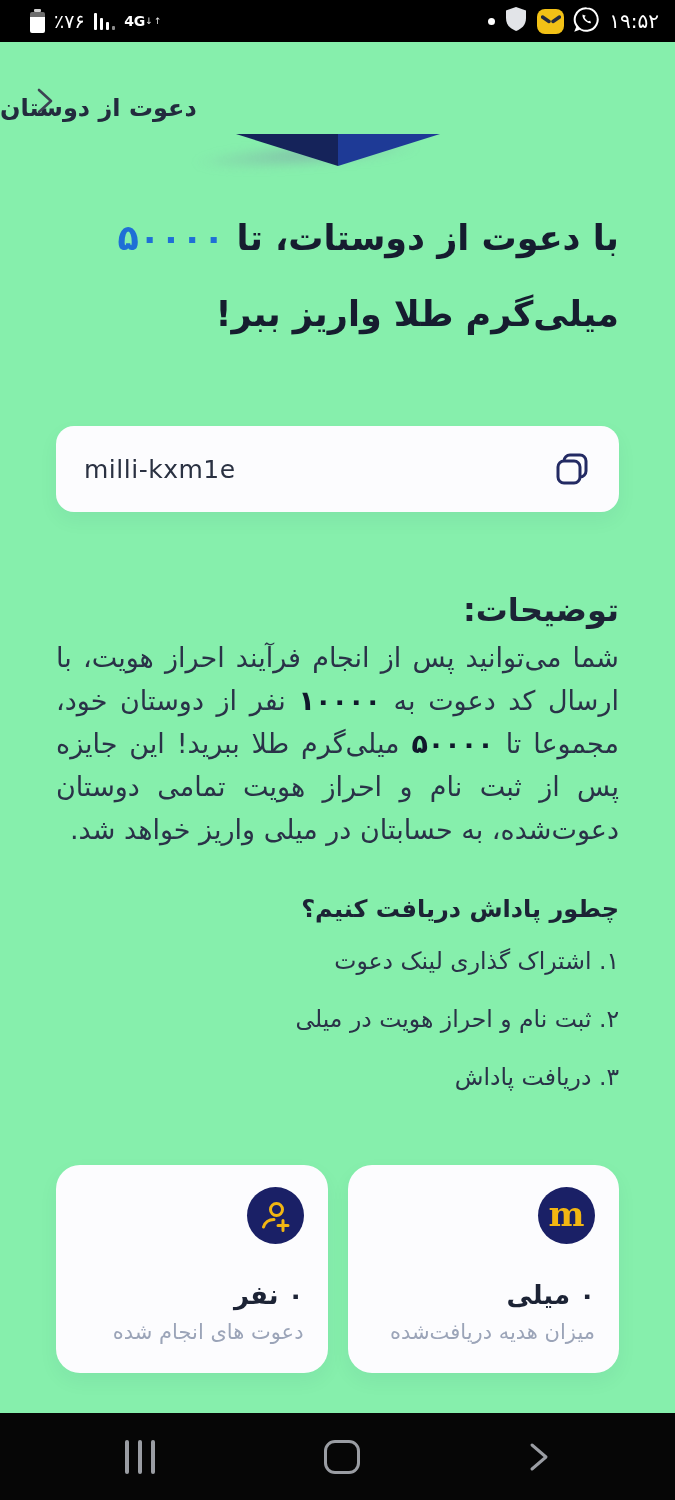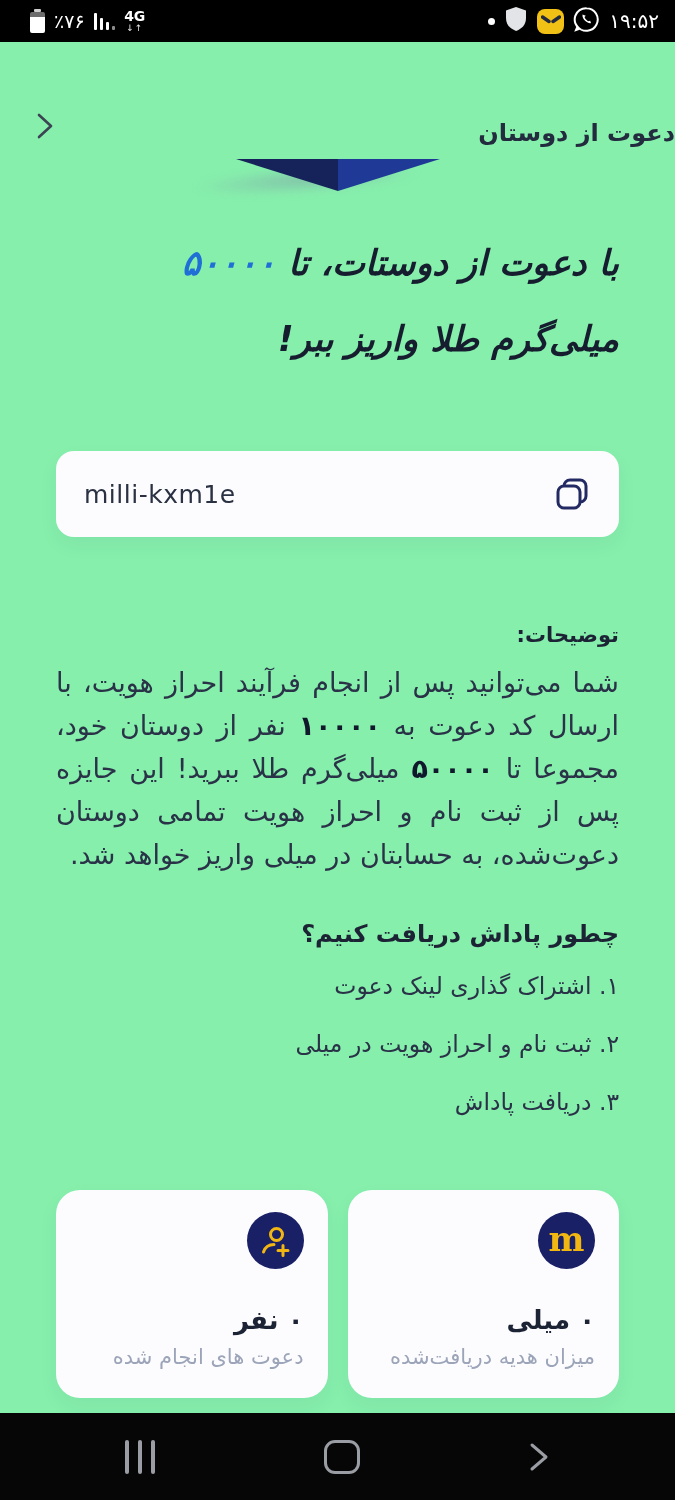--- a/index.html
+++ b/index.html
@@ -18,54 +18,54 @@
   }
   .sb-group { display:flex; align-items:center; gap:9px; }
   .battery { position:relative; width:15px; height:24px; }
   .battery .nub { position:absolute; top:0; left:4px; width:7px; height:3px; background:#cfcfcf; border-radius:1px; }
   .battery .body { position:absolute; top:3px; left:0; width:15px; height:21px; border-radius:2px; background:linear-gradient(to bottom,#6c6c6c 0 24%, #fff 24%); }
   .sb-pct { font-size:19px; letter-spacing:0.5px; }
   .signal { display:flex; align-items:flex-end; gap:2.5px; height:17px; }
   .signal i { display:block; width:3.5px; border-radius:1px; background:#fff; }
   .signal i:nth-child(1){height:17px;} .signal i:nth-child(2){height:12px;}
   .signal i:nth-child(3){height:8px;} .signal i:nth-child(4){height:3.5px; background:#8b8b8b;}
-  .net { display:flex; flex-direction:column; align-items:center; line-height:1; }
+  .net { display:flex; flex-direction:row; align-items:center; line-height:1; }
   .net .g { font-size:14px; font-weight:bold; }
   .net .arrows { font-size:9px; letter-spacing:1px; margin-top:1px; color:#e8e8e8; }
   .sb-dot { width:7px; height:7px; border-radius:50%; background:#fff; }
   .icn-yellow {
     width:27px; height:25px; border-radius:8px; background:#F2C116;
     display:flex; align-items:center; justify-content:center;
   }
   .sb-time { font-size:20px; }
   
-  .header { position:relative; height:90px; display:flex; align-items:flex-end; justify-content:flex-start;margin-top:25px; }
+  .header { position:relative; height:90px; display:flex; align-items:flex-end; justify-content:flex-end; }
   .header-title { font-size:24px; font-weight:bold; color:#232B3E; padding-bottom:10px; }
   .back-chevron { position:absolute; right:unset; left:34px; bottom:12px; cursor:pointer; }
   
   .hero-illustration { position:relative; width:204px; margin:2px auto 0; height:42px; }
   .hero-illustration .shadow {
     position:absolute; left:-45px; top:8px; width:230px; height:26px;
     background:radial-gradient(ellipse at center, rgba(125,135,165,0.45) 0%, rgba(125,135,165,0) 70%);
     filter:blur(4px); transform:rotate(-4deg);
   }
-  .hero-title { margin:24px 56px 0; text-align:right; font-size:35px; font-weight:bold; color:#161D2F; line-height:76px;font-style:italic; }
+  .hero-title { margin:24px 56px 0; text-align:right; font-size:35px; font-weight:bold; color:#161D2F; line-height:76px; }
   .hero-title .hl { color:#1F6FD6; }
   
   .invite-card {
     margin:74px 56px 0; height:86px; background:#FCFCFE; border-radius:18px;
     display:flex; align-items:center; justify-content:space-between; padding:0 28px;
     box-shadow:0 8px 20px rgba(24,42,96,0.05);
   }
   .copy-btn { cursor:pointer; display:flex; align-items:center; }
   .invite-code { direction:ltr; font-size:25px; color:#2A3142; letter-spacing:0.5px; }
   .send-code { font-size:24px; font-weight:bold; color:#1E66C9; cursor:pointer; }
   
   .section { margin:0 56px; color:#2A3248; }
-  .desc-heading { margin-top:80px; font-size:21px; font-weight:bold; color:#1C2335; line-height:36px; }
+  .desc-heading { margin-top:80px; font-size:32px; font-weight:bold; color:#1C2335; line-height:36px; }
   .desc-body { margin-top:8px; font-size:27px; line-height:43px; text-align:justify; }
   .desc-body b { color:#10182B; }
   .howto-heading { margin-top:40px; font-size:24px; font-weight:bold; color:#1C2335; line-height:36px; }
   .steps { margin-top:16px; list-style:none; }
   .steps li { font-size:23.5px; line-height:36px; margin-bottom:22px; }
   
   .stats-row { display:flex; gap:20px; margin:70px 56px 0; }
   .stat-card {
     flex:1; height:208px; background:#FCFCFE; border-radius:24px; padding:22px 24px;
     display:flex; flex-direction:column; align-items:flex-start;

